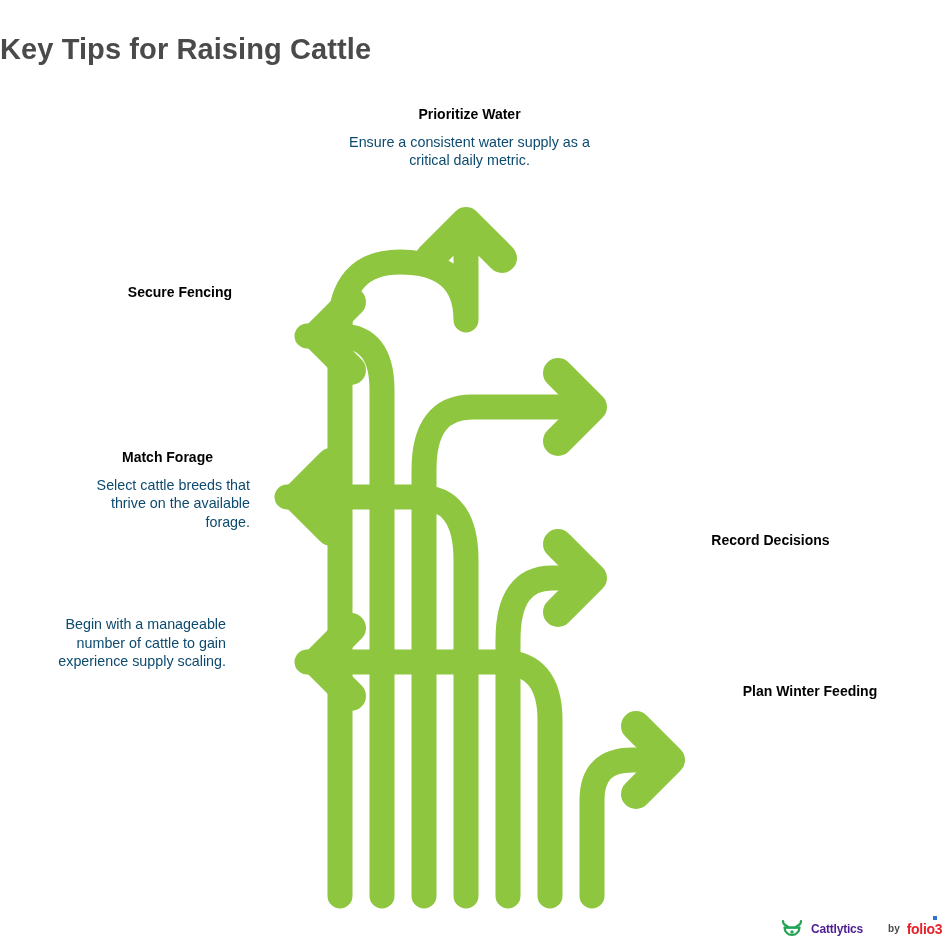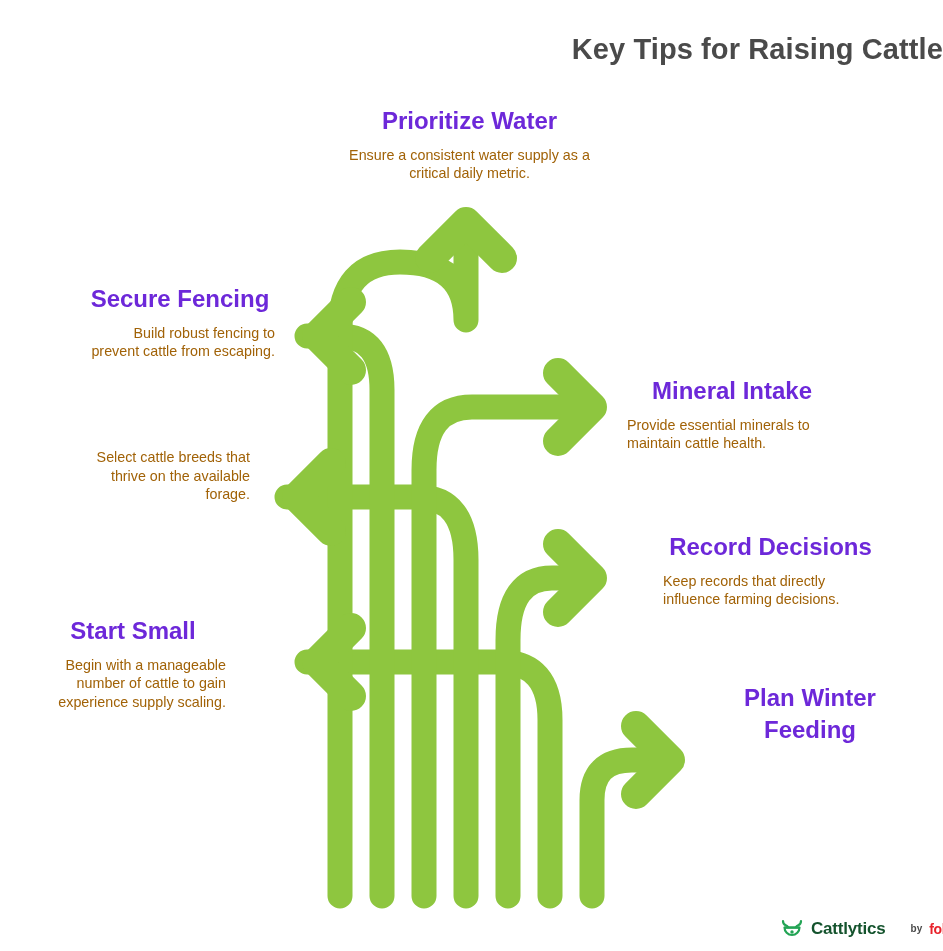--- a/index.html
+++ b/index.html
@@ -24,40 +24,40 @@
     position: absolute;
     left: 0; top: 0;
     width: 943px;
     height: 951px;
   }
   .page-title {
     position: absolute;
     left: 0;
     top: 33px;
     width: 943px;
-    text-align: right;
+    text-align: left;
     font-size: 29px;
     font-weight: bold;
     color: #4a4a4a;
     letter-spacing: 0.1px;
   }
   .node {
     position: absolute;
   }
   .node .node-title {
-    font-size: 24px;
-    font-weight: bold;
-    color: #6d28d9;
+    font-size: 14px;
+    font-weight: bold;
+    color: #000000;
     line-height: 1.33;
     margin: 0 0 9px 0;
     text-align: center;
   }
   .node .node-desc {
     font-size: 14.3px;
-    color: #a16207;
+    color: #0c4a6e;
     line-height: 1.30;
     margin: 0;
   }
   .node.right { text-align: left; }
   .node.left  { text-align: right; }
   .node.center { text-align: center; }
 
   
   #node-prioritize-water { left: 338px; top: 105px; width: 263px; }
   #node-secure-fencing   { left: 85px;  top: 283px; width: 190px; }
@@ -72,23 +72,23 @@
     position: absolute;
     left: 780px;
     top: 915px;
     height: 27px;
     display: flex;
     align-items: center;
     gap: 7px;
   }
   .logo-mark { display: block; }
   .logo-word {
-    font-size: 17px;
-    font-weight: bold;
-    color: #14532d;
+    font-size: 12px;
+    font-weight: bold;
+    color: #4c1d95;
     letter-spacing: -0.2px;
   }
   .logo-by {
     font-size: 10px;
     font-weight: bold;
     color: #4a4a4a;
     margin-left: 1px;
     padding-left: 17px;
   }
   .logo-folio {
@@ -178,39 +178,33 @@
 
   <div class="page-title">Key Tips for Raising Cattle</div>
 
   <div class="node center" id="node-prioritize-water">
     <p class="node-title">Prioritize Water</p>
     <p class="node-desc">Ensure a consistent water supply as a critical daily metric.</p>
   </div>
 
   <div class="node left" id="node-secure-fencing">
     <p class="node-title">Secure Fencing</p>
-    <p class="node-desc">Build robust fencing to prevent cattle from escaping.</p>
-  </div>
-
-  <div class="node right" id="node-mineral-intake">
-    <p class="node-title">Mineral Intake</p>
-    <p class="node-desc">Provide essential minerals to maintain cattle health.</p>
-  </div>
+  </div>
+
 
   <div class="node left" id="node-match-forage">
+    <p class="node-title">Match Forage</p>
     <p class="node-desc">Select cattle breeds that thrive on the available forage.</p>
   </div>
 
   <div class="node right" id="node-record-decisions">
     <p class="node-title">Record Decisions</p>
-    <p class="node-desc">Keep records that directly influence farming decisions.</p>
   </div>
 
   <div class="node left" id="node-start-small">
-    <p class="node-title">Start Small</p>
     <p class="node-desc">Begin with a manageable number of cattle to gain experience supply scaling.</p>
   </div>
 
   <div class="node right" id="node-plan-winter">
     <p class="node-title">Plan Winter Feeding</p>
   </div>
 
   <div class="logo">
     <svg class="logo-mark" width="24" height="22" viewBox="0 0 24 22">
       <path d="M3 3 C 3 8, 6.5 6.5, 8 9" fill="none" stroke="#23a455" stroke-width="2.2" stroke-linecap="round"></path>

